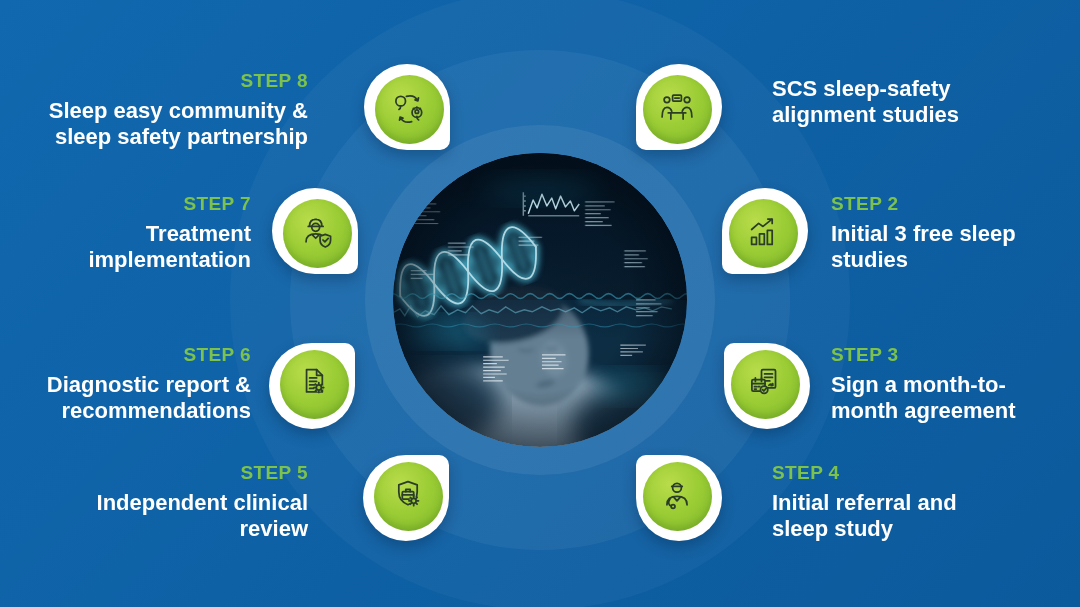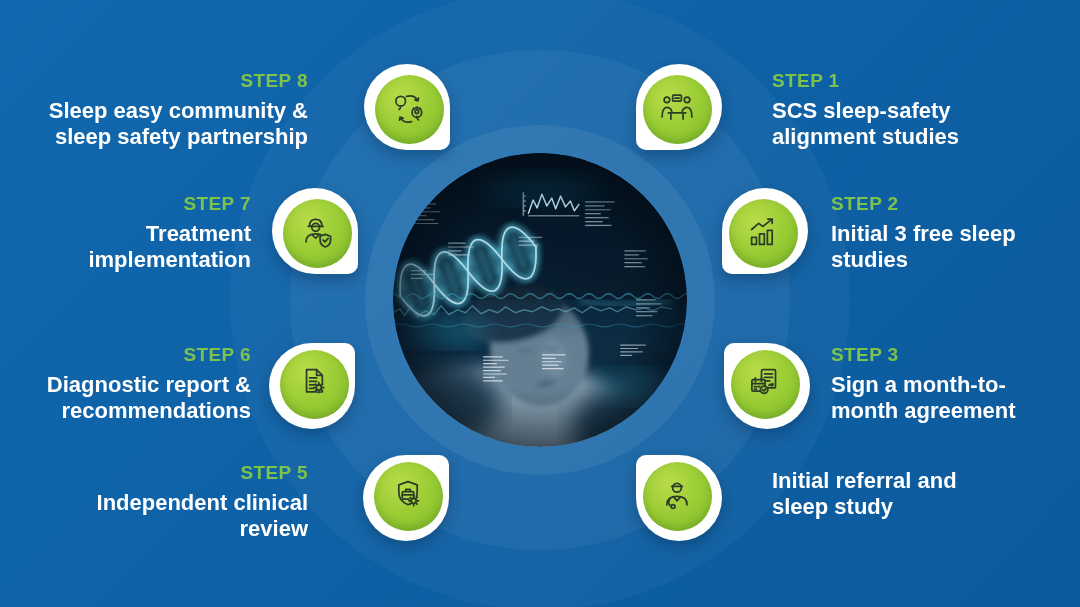--- a/index.html
+++ b/index.html
@@ -177,21 +177,20 @@
         <rect x="19" y="8" width="10" height="7" rx="1"></rect>
             <path d="M21.5,11.5 h5"></path>
         <path d="M7,33 q0,-11 5.5,-11 q4,0 5.5,4.5"></path>
             <path d="M41,33 q0,-11 -5.5,-11 q-4,0 -5.5,4.5"></path>
         <path d="M14,28.5 h20 M17,28.5 v7 M31,28.5 v7"></path>
       </g>
         </svg>
     </div>
   </div>
   <div class="stext left pos-t1">
-    <div class="slabel">STEP 1</div>
     <div class="stitle">SCS sleep-safety
 alignment studies</div>
   </div>
 
   <div class="badge tail-bl pos-b2">
     <div class="green">
       <svg viewBox="0 0 48 48">
           <g class="icon-stroke">
         <rect x="11" y="29" width="5.5" height="8"></rect>
             <rect x="20" y="25" width="5.5" height="12"></rect>
@@ -237,20 +236,21 @@
             <path d="M18,13 h12"></path>
         <path d="M12.5,34 q0,-9.5 11.5,-9.5 q11.5,0 11.5,9.5"></path>
         <path d="M20.5,25.5 l3.5,4 l3.5,-4"></path>
         <path d="M16,27.5 c-2.5,3.5 -2,7 1.5,7.8"></path>
             <circle cx="19.5" cy="36" r="2.2"></circle>
       </g>
         </svg>
     </div>
   </div>
   <div class="stext left pos-t4">
+    <div class="slabel">STEP 4</div>
     <div class="stitle">Initial referral and
 sleep study</div>
   </div>
 
   <div class="badge tail-tr pos-b5">
     <div class="green">
       <svg viewBox="0 0 48 48">
           <g class="icon-stroke">
         <path d="M24,7.5 l10.5,3.8 v8.2 q0,10.5 -10.5,14.5 q-10.5,-4 -10.5,-14.5 v-8.2 z"></path>
         <rect x="17.5" y="19" width="13" height="8.5" rx="1"></rect>

